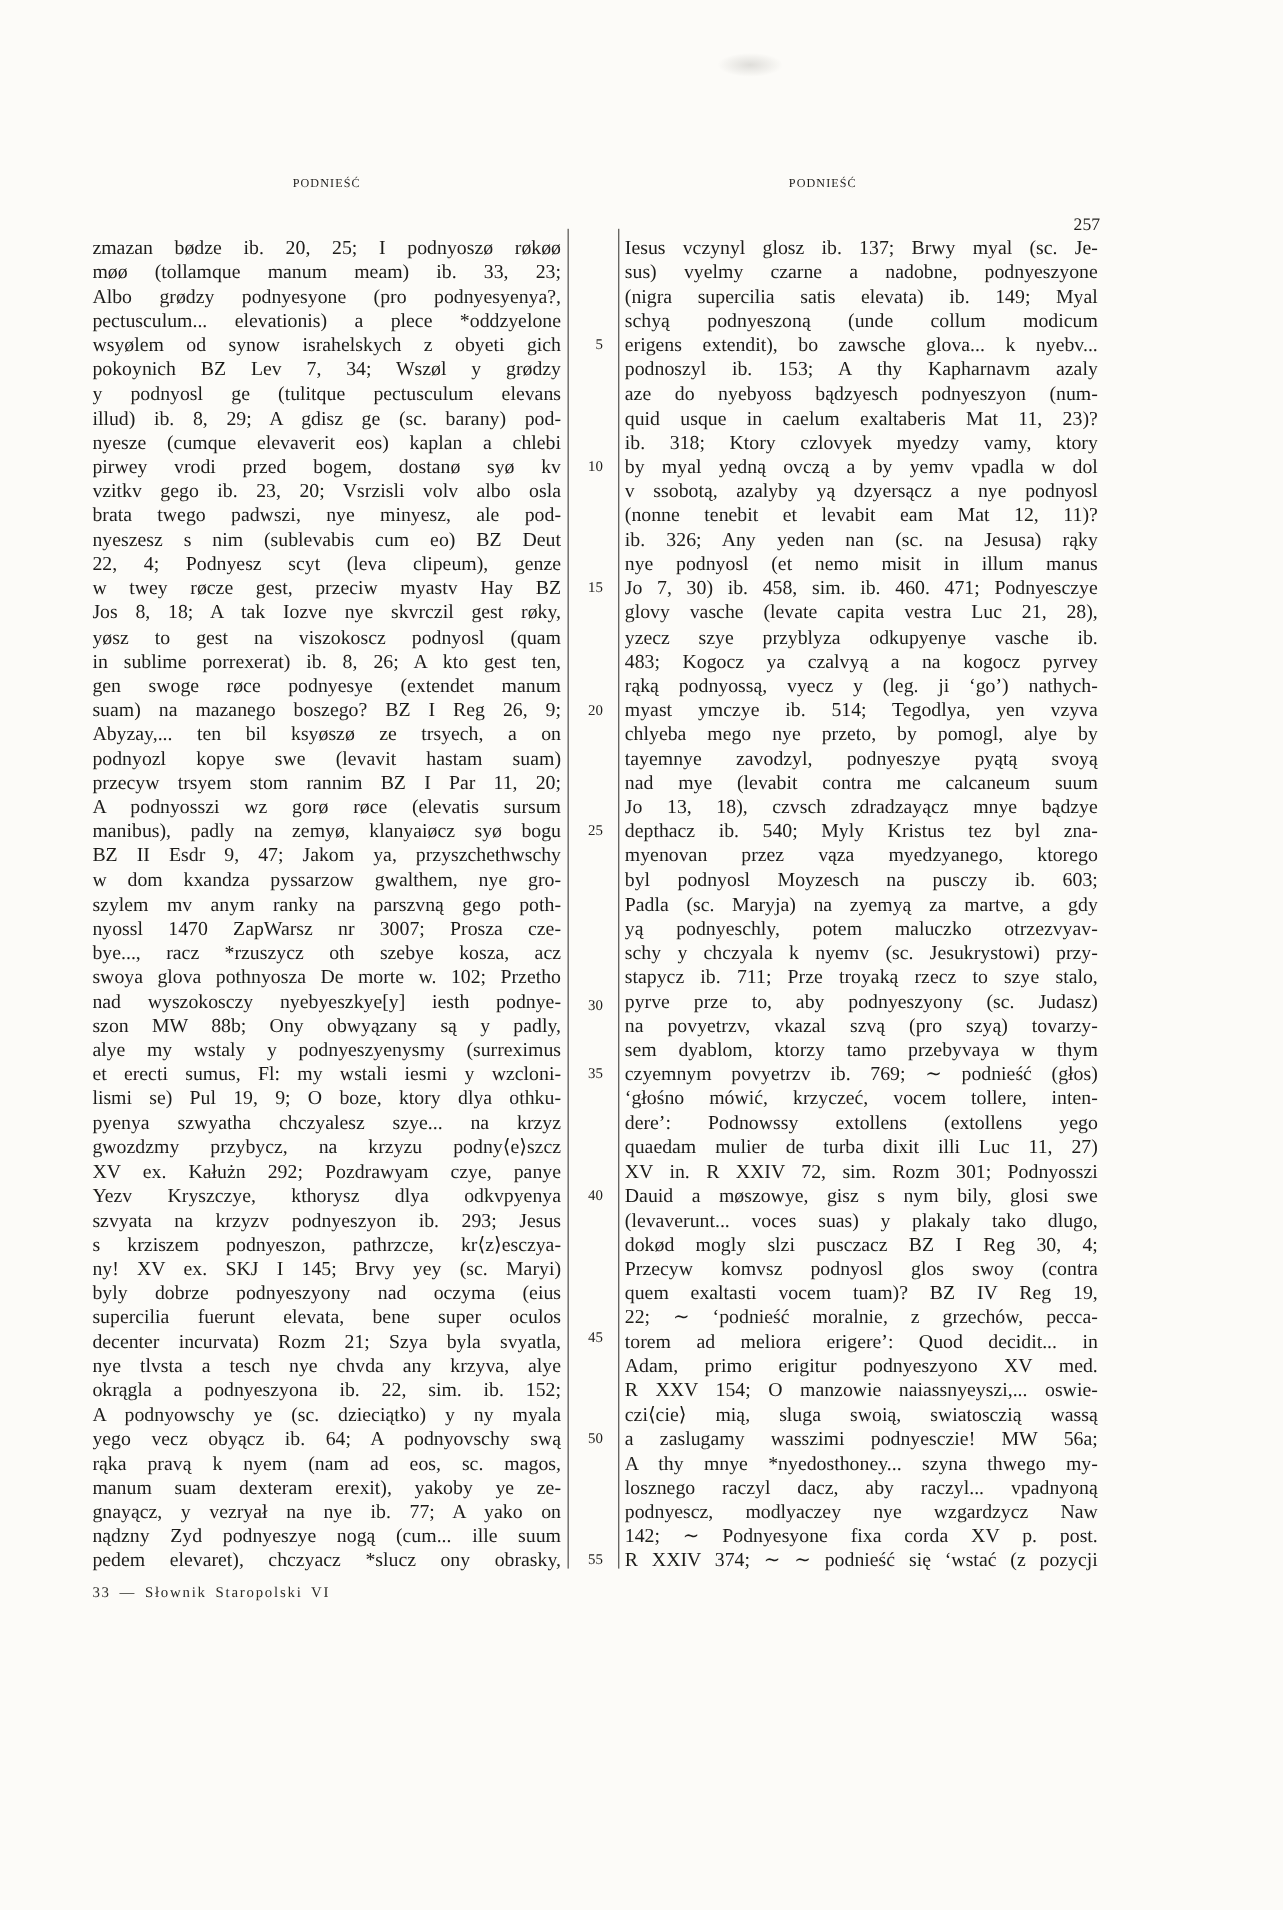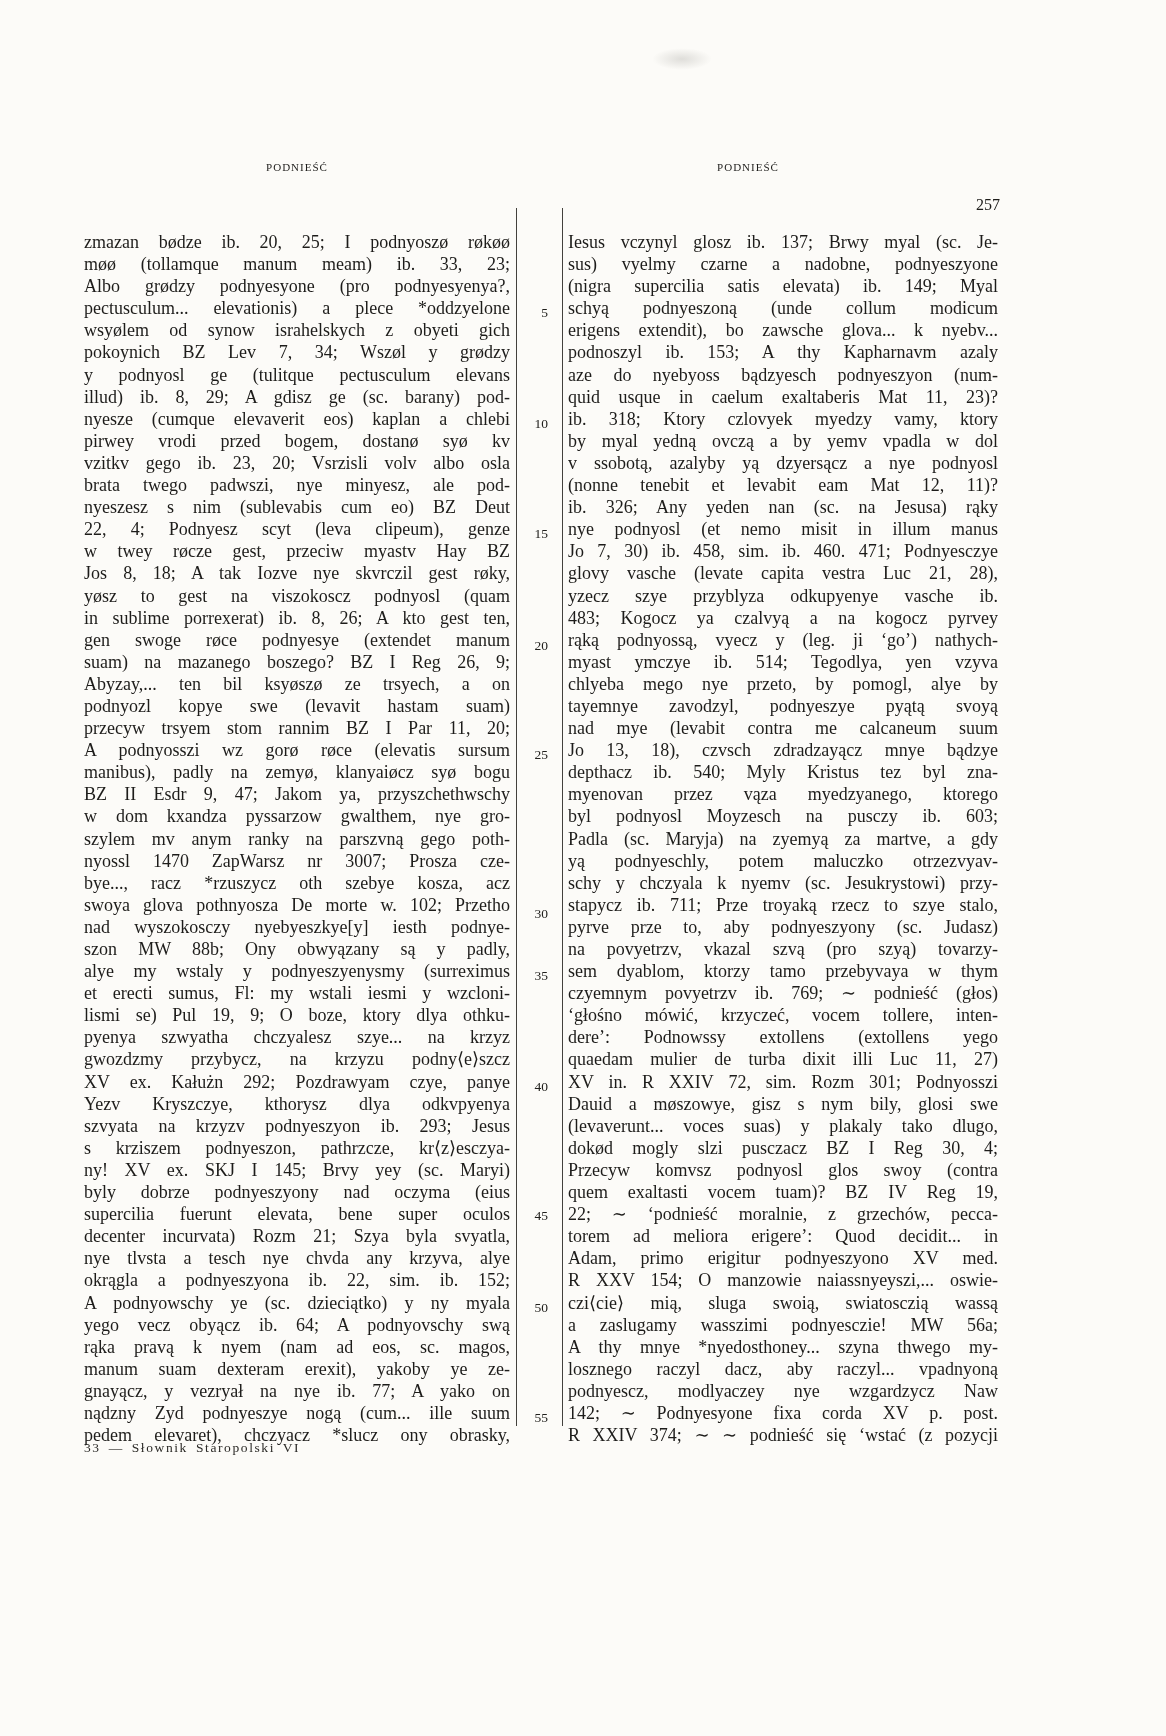--- a/index.html
+++ b/index.html
@@ -18,21 +18,21 @@
     position:absolute;top:156px;height:22px;
     font-size:11px;letter-spacing:1px;line-height:22px;
     text-align:center;
   }
   .title-left{left:84px;width:426px;}
   .title-right{left:568px;width:360px;}
   .page-number{
     position:absolute;top:153px;left:890px;width:110px;
     font-size:16px;text-align:right;line-height:24px;margin-top:40px;
   }
-  .col{position:absolute;top:214px;margin-top:17px;}
+  .col{position:absolute;top:214px;}
   .col-left{left:84px;width:426px;}
   .col-right{left:568px;width:430px;}
   .tline{
     height:22.1px;line-height:22.1px;
     font-size:18px;
     text-align:justify;
     overflow:hidden;
     white-space:normal;
   }
   

